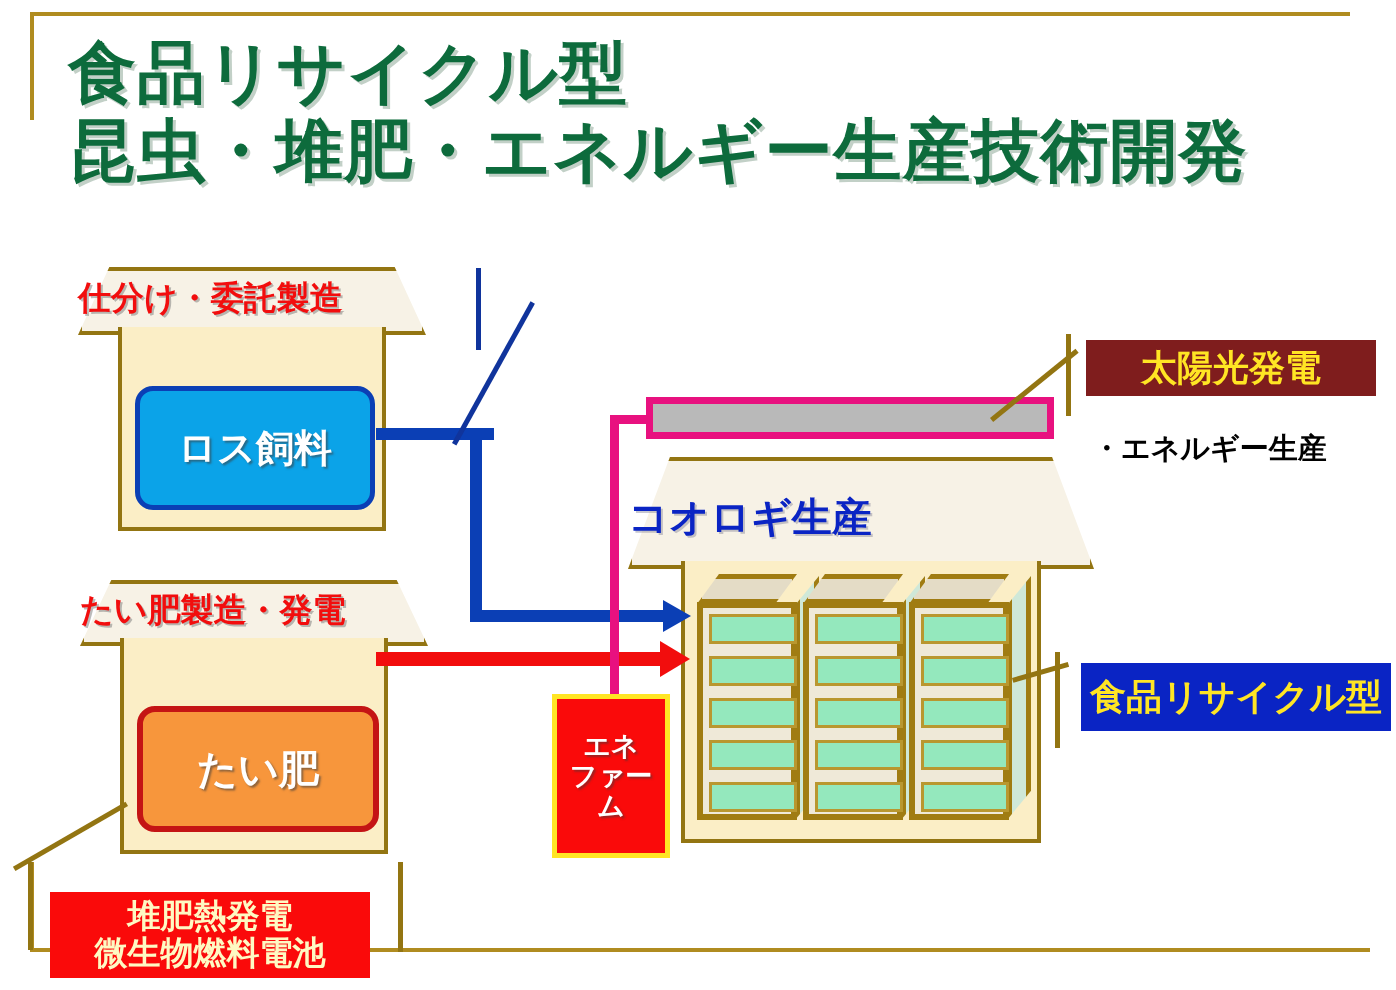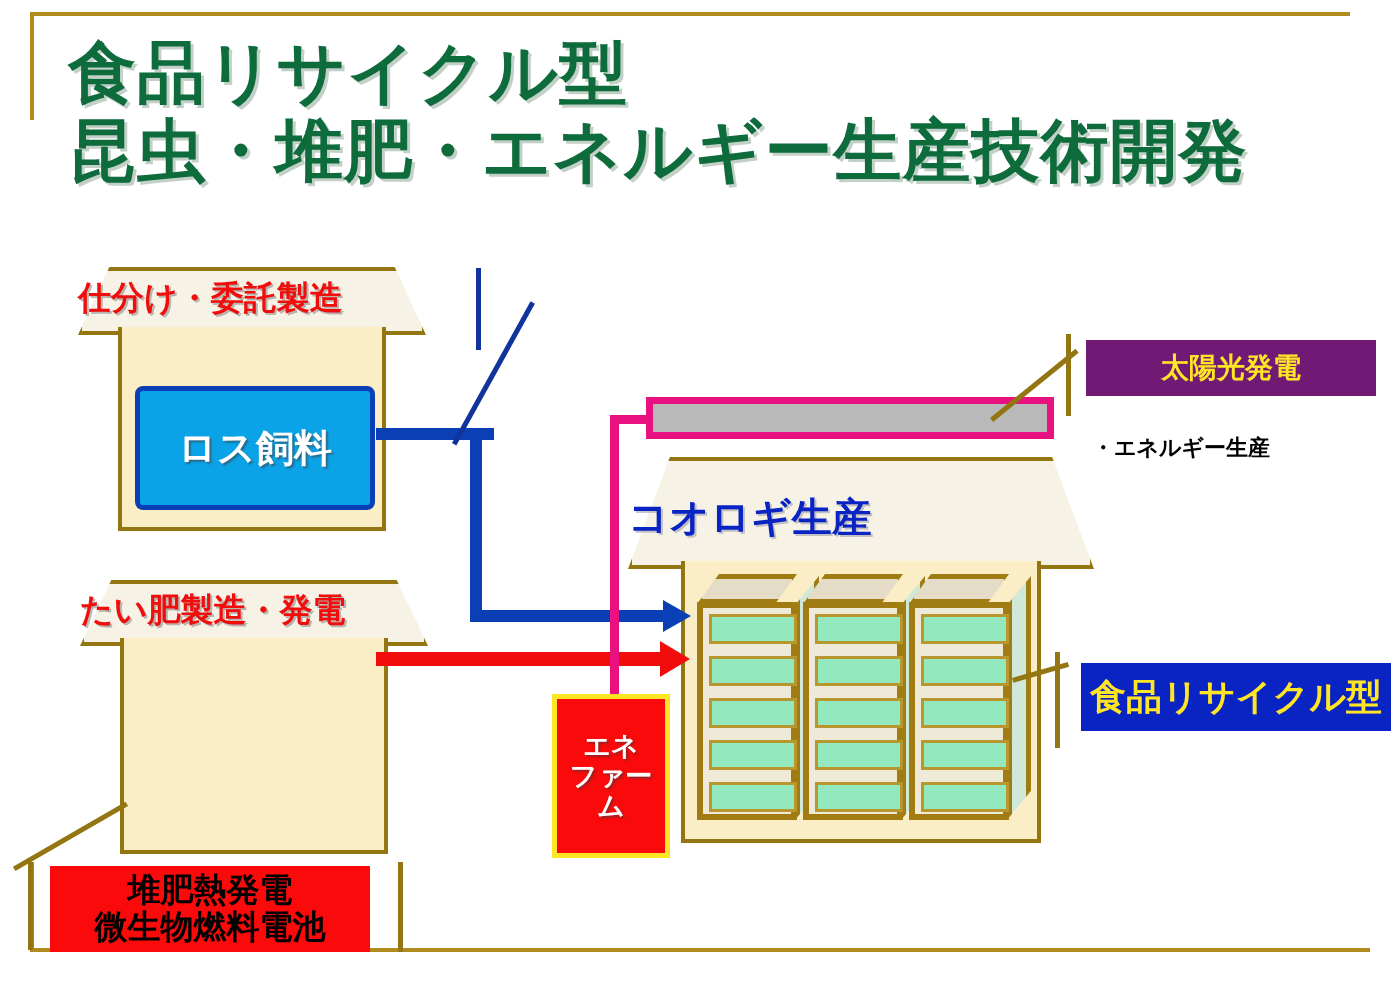--- a/index.html
+++ b/index.html
@@ -63,21 +63,21 @@
     border-right: 4px solid #937512;
     border-bottom: 4px solid #937512;
     border-top: none;
   }
 
   .pill {
     position: absolute;
     display: flex;
     align-items: center;
     justify-content: center;
-    border-radius: 8px;
+    border-radius: 18px;
     font-weight: bold;
     color: #ffffff;
     text-shadow: 2px 2px 2px rgba(60,60,60,0.55);
   }
 
   
   .chip {
     position: absolute;
     display: flex;
     align-items: center;
@@ -150,29 +150,30 @@
 昆虫・堆肥・エネルギー生産技術開発</div>
 
   <div class="abs roof roof-shape" style="left:78px; top:267px; width:340px; height:60px;"></div>
   <div class="abs roof-label" style="left:78px; top:276px; width:340px; font-size:33px;">仕分け・委託製造</div>
   <div class="abs body-box" style="left:118px; top:327px; width:260px; height:200px;"></div>
   <div class="abs pill" style="left:135px; top:386px; width:230px; height:114px; background:#0ba3e8; border:5px solid #0b3fb5; font-size:38px;">ロス飼料</div>
 
   <div class="abs roof roof-shape" style="left:80px; top:580px; width:340px; height:58px;"></div>
   <div class="abs roof-label" style="left:80px; top:588px; width:340px; font-size:33px;">たい肥製造・発電</div>
   <div class="abs body-box" style="left:120px; top:638px; width:260px; height:212px;"></div>
+  <div class="abs pill" style="left:137px; top:706px; width:230px; height:114px; background:#f7963c; border:6px solid #c41414; font-size:40px;">たい肥</div>
 
   <div class="abs" id="solar-panel"></div>
 
   <div class="abs diag" style="left:990px; top:418px; width:110px; height:5px; background:#937512; transform: rotate(-39deg);"></div>
   <div class="abs leader" style="left:1066px; top:334px; width:5px; height:82px;"></div>
 
-  <div class="abs chip" style="left:1086px; top:340px; width:290px; height:56px; background:#701a75; color:#ffe524; font-size:28px;">太陽光発電</div>
-
-  <div class="abs chip" style="left:1092px; top:428px; width:300px; height:40px; color:#000000; font-size:22px; justify-content:flex-start;">・エネルギー生産</div>
+  <div class="abs chip" style="left:1086px; top:340px; width:290px; height:56px; background:#7f1d1d; color:#ffe524; font-size:36px;">太陽光発電</div>
+
+  <div class="abs chip" style="left:1092px; top:428px; width:300px; height:40px; color:#000000; font-size:29px; justify-content:flex-start;">・エネルギー生産</div>
 
   <div class="abs roof roof-shape" style="left:628px; top:457px; width:458px; height:104px;"></div>
   <div class="abs roof-label" style="left:628px; top:490px; width:458px; font-size:40px; color:#0a24c4; text-shadow: 2px 2px 0 rgba(130,130,150,0.45);">コオロギ生産</div>
   <div class="abs body-box" style="left:681px; top:561px; width:352px; height:278px;"></div>
 
   <div class="abs rack" style="left:697px; top:570px; width:130px; height:254px;">
     <div class="rack-top" style="left:0px; top:4px; width:100px; height:30px; clip-path: polygon(22% 0%, 100% 0%, 78% 100%, 0% 100%);"></div>
     <div class="rack-side" style="left:98px; top:6px; width:24px; height:244px; clip-path: polygon(100% 0%, 100% 88%, 0% 100%, 0% 12%);"></div>
     <div class="rack-front">
       <div class="tray" style="top:6px;"></div>
@@ -227,19 +228,19 @@
   <div class="abs seg" style="left:610px; top:415px; width:42px; height:9px; background:#e8117f;"></div>
   <div class="abs seg" style="left:610px; top:415px; width:9px; height:300px; background:#e8117f;"></div>
 
   <div class="abs chip" style="left:552px; top:694px; width:118px; height:164px; background:#fa0a0a; color:#ffffff; border:5px solid #ffe524; font-size:27px; white-space:pre-line; text-shadow:2px 2px 2px rgba(60,60,60,0.5); box-sizing:border-box;">エネ
 ファー
 ム</div>
 
   <div class="abs diag" style="left:128px; top:806px; width:130px; height:5px; background:#937512; transform: rotate(150deg);"></div>
   <div class="abs leader" style="left:28px; top:862px; width:5px; height:88px;"></div>
 
-  <div class="abs chip" style="left:50px; top:866px; width:320px; height:86px; background:#fa0a0a; color:#000000; font-size:33px; white-space:pre-line;">堆肥熱発電
+  <div class="abs chip" style="left:50px; top:892px; width:320px; height:86px; background:#fa0a0a; color:#fef9c3; font-size:33px; white-space:pre-line;">堆肥熱発電
 微生物燃料電池</div>
 
   <div class="abs leader" style="left:398px; top:862px; width:5px; height:90px;"></div>
 
 
 </div>
 
 </body></html>

